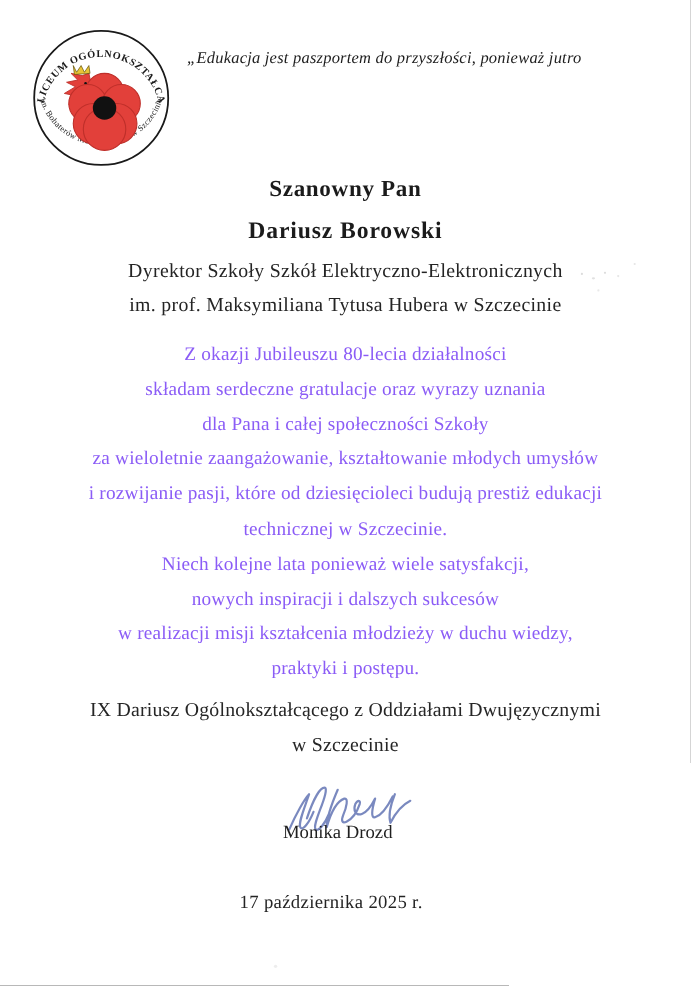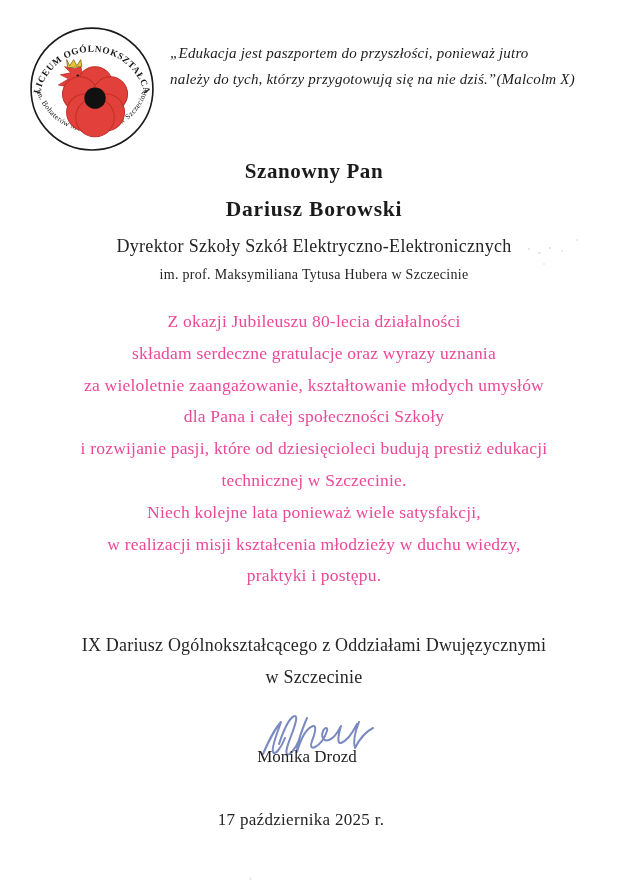--- a/index.html
+++ b/index.html
@@ -14,22 +14,22 @@
   }
   .abs{position:absolute;left:0;right:0;text-align:center;}
   .quote{
     position:absolute;top:40px;left:170px;width:440px;
     font-style:italic;font-size:15px;line-height:26px;
     text-align:left;color:#1d1d1d;letter-spacing:.2px;
   }
   .salutation{top:159px;font-size:21px;font-weight:bold;letter-spacing:.6px;color:#1b1b1b;}
   .recipient-name{top:197px;font-size:21.5px;font-weight:bold;letter-spacing:.8px;color:#1b1b1b;}
   .title1{top:236px;font-size:18px;letter-spacing:.3px;}
-  .title2{top:267px;font-size:14px;letter-spacing:.3px;font-family:Liberation Serif, serif;}
-  .body-block{top:306px;font-size:17.5px;line-height:31.8px;letter-spacing:.2px;color:#ec4899;}
+  .title2{top:267px;font-size:18px;letter-spacing:.3px;font-family:Liberation Serif, serif;}
+  .body-block{top:306px;font-size:17.5px;line-height:31.8px;letter-spacing:.2px;color:#8b5cf6;}
   .closing-block{top:629px;font-size:18px;line-height:32px;letter-spacing:.2px;color:#262626;}
   .sig-name{top:747px;font-size:17px;transform:translateX(-7px);color:#1f1f1f;}
   .date-line{top:810px;font-size:17px;transform:translateX(-13px);letter-spacing:.3px;}
   .logo{position:absolute;top:22px;left:26px;width:132px;height:132px;}
   .signature-svg{position:absolute;top:710px;left:255px;width:130px;height:52px;}
   .speck{position:absolute;background:#9a9a9a;border-radius:50%;}
 </style>
 </head>
 <body>
 
@@ -62,36 +62,36 @@
         <circle cx="-10" cy="13" r="18"></circle>
         <circle cx="11" cy="13" r="18"></circle>
         <circle cx="0" cy="18" r="19"></circle>
       </g>
       <circle cx="0" cy="-1" r="10.5" fill="#111111"></circle>
     </g>
   </svg>
 
   <div class="quote">
     <div>„Edukacja jest paszportem do przyszłości, ponieważ jutro</div>
-    <div>należy do tych, którzy przygotowują się na nie dziś.”(Malcolm X)</div>
   </div>
 
   <div class="abs salutation">Szanowny Pan</div>
   <div class="abs recipient-name">Dariusz Borowski</div>
   <div class="abs title1">Dyrektor Szkoły Szkół Elektryczno-Elektronicznych</div>
   <div class="abs title2">im. prof. Maksymiliana Tytusa Hubera w Szczecinie</div>
 
   <div class="abs body-block">
     <div>Z okazji Jubileuszu 80-lecia działalności</div>
     <div>składam serdeczne gratulacje oraz wyrazy uznania</div>
+    <div>dla Pana i całej społeczności Szkoły</div>
     <div>za wieloletnie zaangażowanie, kształtowanie młodych umysłów</div>
-    <div>dla Pana i całej społeczności Szkoły</div>
     <div>i rozwijanie pasji, które od dziesięcioleci budują prestiż edukacji</div>
     <div>technicznej w Szczecinie.</div>
     <div>Niech kolejne lata ponieważ wiele satysfakcji,</div>
+    <div>nowych inspiracji i dalszych sukcesów</div>
     <div>w realizacji misji kształcenia młodzieży w duchu wiedzy,</div>
     <div>praktyki i postępu.</div>
   </div>
 
   <div class="abs closing-block">
     <div>IX Dariusz Ogólnokształcącego z Oddziałami Dwujęzycznymi</div>
     <div>w Szczecinie</div>
   </div>
 
   <svg class="signature-svg" viewBox="0 0 130 52">

